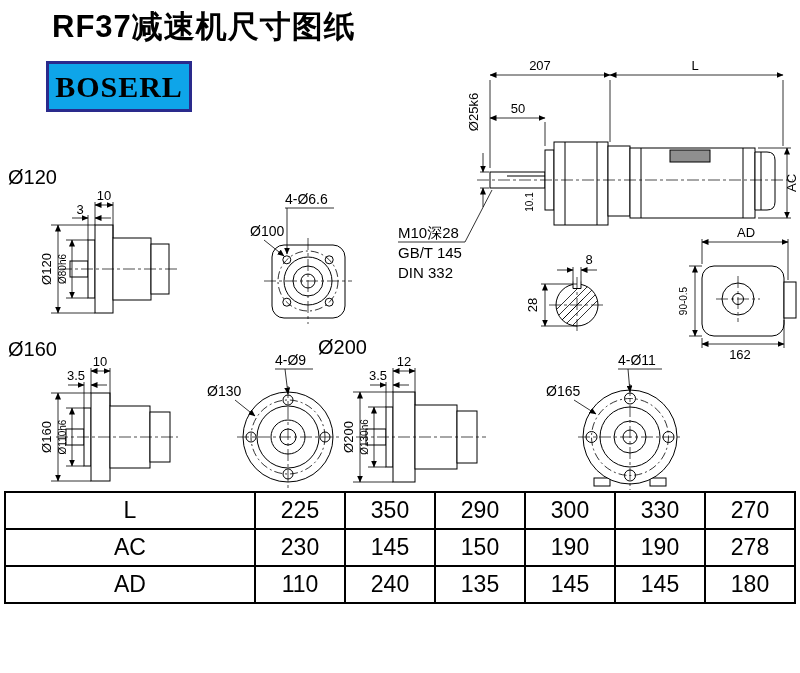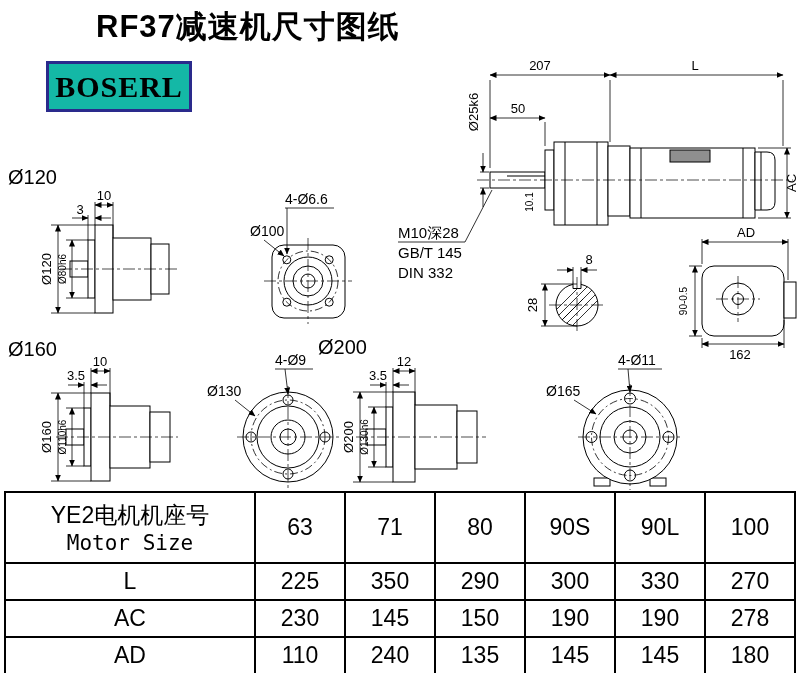--- a/index.html
+++ b/index.html
@@ -1,21 +1,21 @@
 <!DOCTYPE html>
 <html><head>
 <meta charset="utf-8">
 <style>
   html,body{margin:0;padding:0;background:#fff;}
   body{font-family:"Liberation Sans",sans-serif;color:#000;}
   #canvas{position:relative;width:800px;height:673px;background:#fff;overflow:hidden;}
   .abs{position:absolute;}
   svg{overflow:visible;}
-  .page-title{left:52px;top:6px;font-size:31px;font-weight:bold;letter-spacing:1px;white-space:nowrap;margin-left:44px;}
-  .logo-box{left:46px;top:61px;width:140px;height:45px;border:3px solid #2a2a8c;display:flex;align-items:center;justify-content:center;font-family:"Liberation Serif",serif;font-size:30px;font-weight:bold;letter-spacing:1px;background:#14b8a6;}
+  .page-title{left:52px;top:6px;font-size:31px;font-weight:bold;letter-spacing:1px;white-space:nowrap;}
+  .logo-box{left:46px;top:61px;width:140px;height:45px;border:3px solid #2a2a8c;display:flex;align-items:center;justify-content:center;font-family:"Liberation Serif",serif;font-size:30px;font-weight:bold;letter-spacing:1px;background:#0ea5e9;}
   .view-label{font-size:20px;white-space:nowrap;}
   svg text{font-family:"Liberation Sans",sans-serif;fill:#000;}
   .dim{font-size:13px;}
   .dim-sm{font-size:10px;}
   .lbl{font-size:14px;}
   .note{font-size:15px;}
   .s{stroke:#000;stroke-width:1;fill:none;}
   .sf{stroke:#000;stroke-width:1;fill:#fff;}
   .sd{stroke:#000;stroke-width:1;fill:#8f8f8f;}
   .dl{stroke:#000;stroke-width:0.8;fill:none;}
@@ -391,32 +391,20 @@
     <colgroup>
       <col style="width:250px">
       <col>
         <col>
         <col>
         <col>
         <col>
         <col>
     </colgroup>
     <tbody>
-      <tr class="hdr-row">
-        <td>
-          <div class="zh">YE2电机机座号</div>
-          <div class="en">Motor Size</div>
-        </td>
-        <td>63</td>
-        <td>71</td>
-        <td>80</td>
-        <td>90S</td>
-        <td>90L</td>
-        <td>100</td>
-      </tr>
       <tr class="data-row">
         <td>L</td>
         <td>225</td>
         <td>350</td>
         <td>290</td>
         <td>300</td>
         <td>330</td>
         <td>270</td>
       </tr>
       <tr class="data-row">

